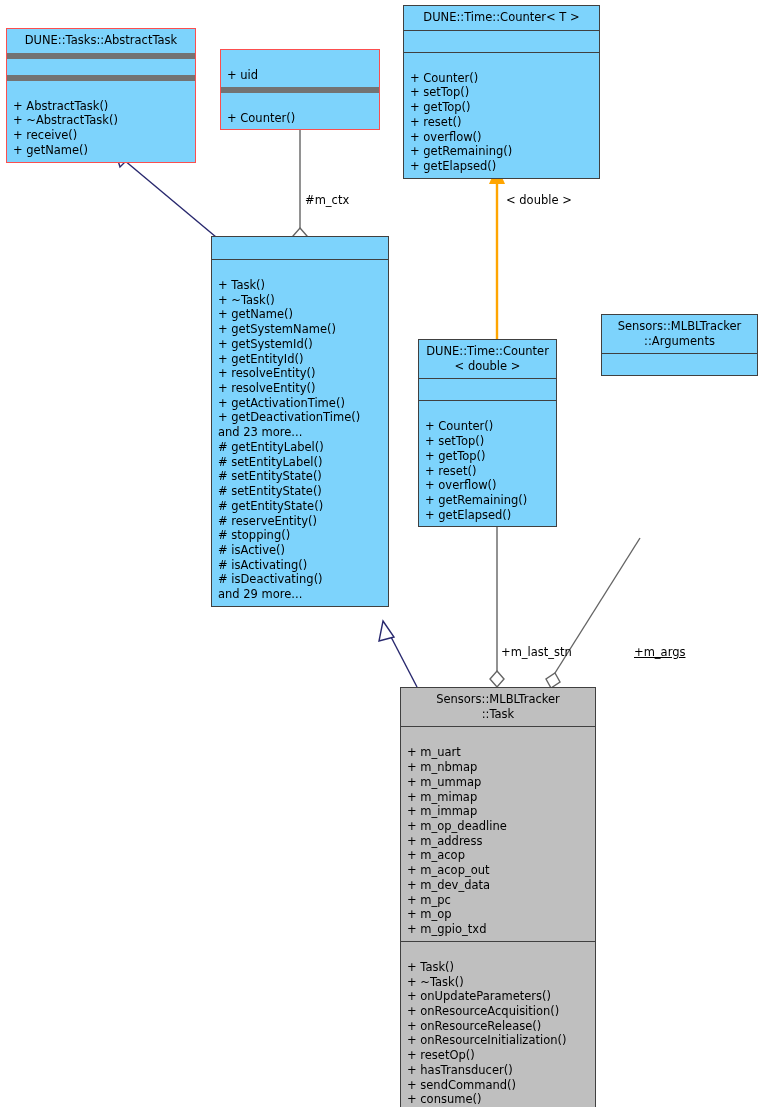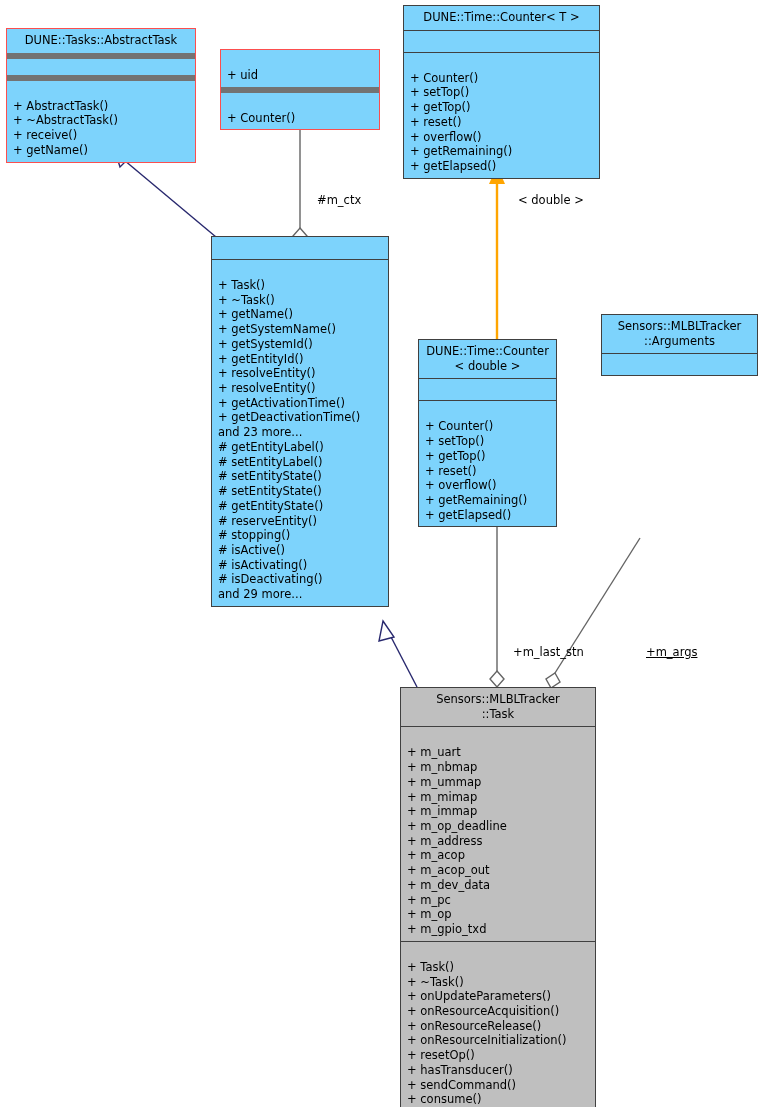--- a/index.html
+++ b/index.html
@@ -67,21 +67,20 @@
     white-space: pre;
     padding: 0;
     margin: 0;
   }
   .edge-label {
     position: absolute;
     font-size: 11.5px;
     color: #000000;
     white-space: pre;
     font-family: "DejaVu Sans", "Liberation Sans", sans-serif;
-    margin-left: 12px;
   }
 </style>
 </head>
 <body>
 
 <div id="canvas">
 
   <svg class="edges" viewBox="0 0 764 1107">
 
     <g>

